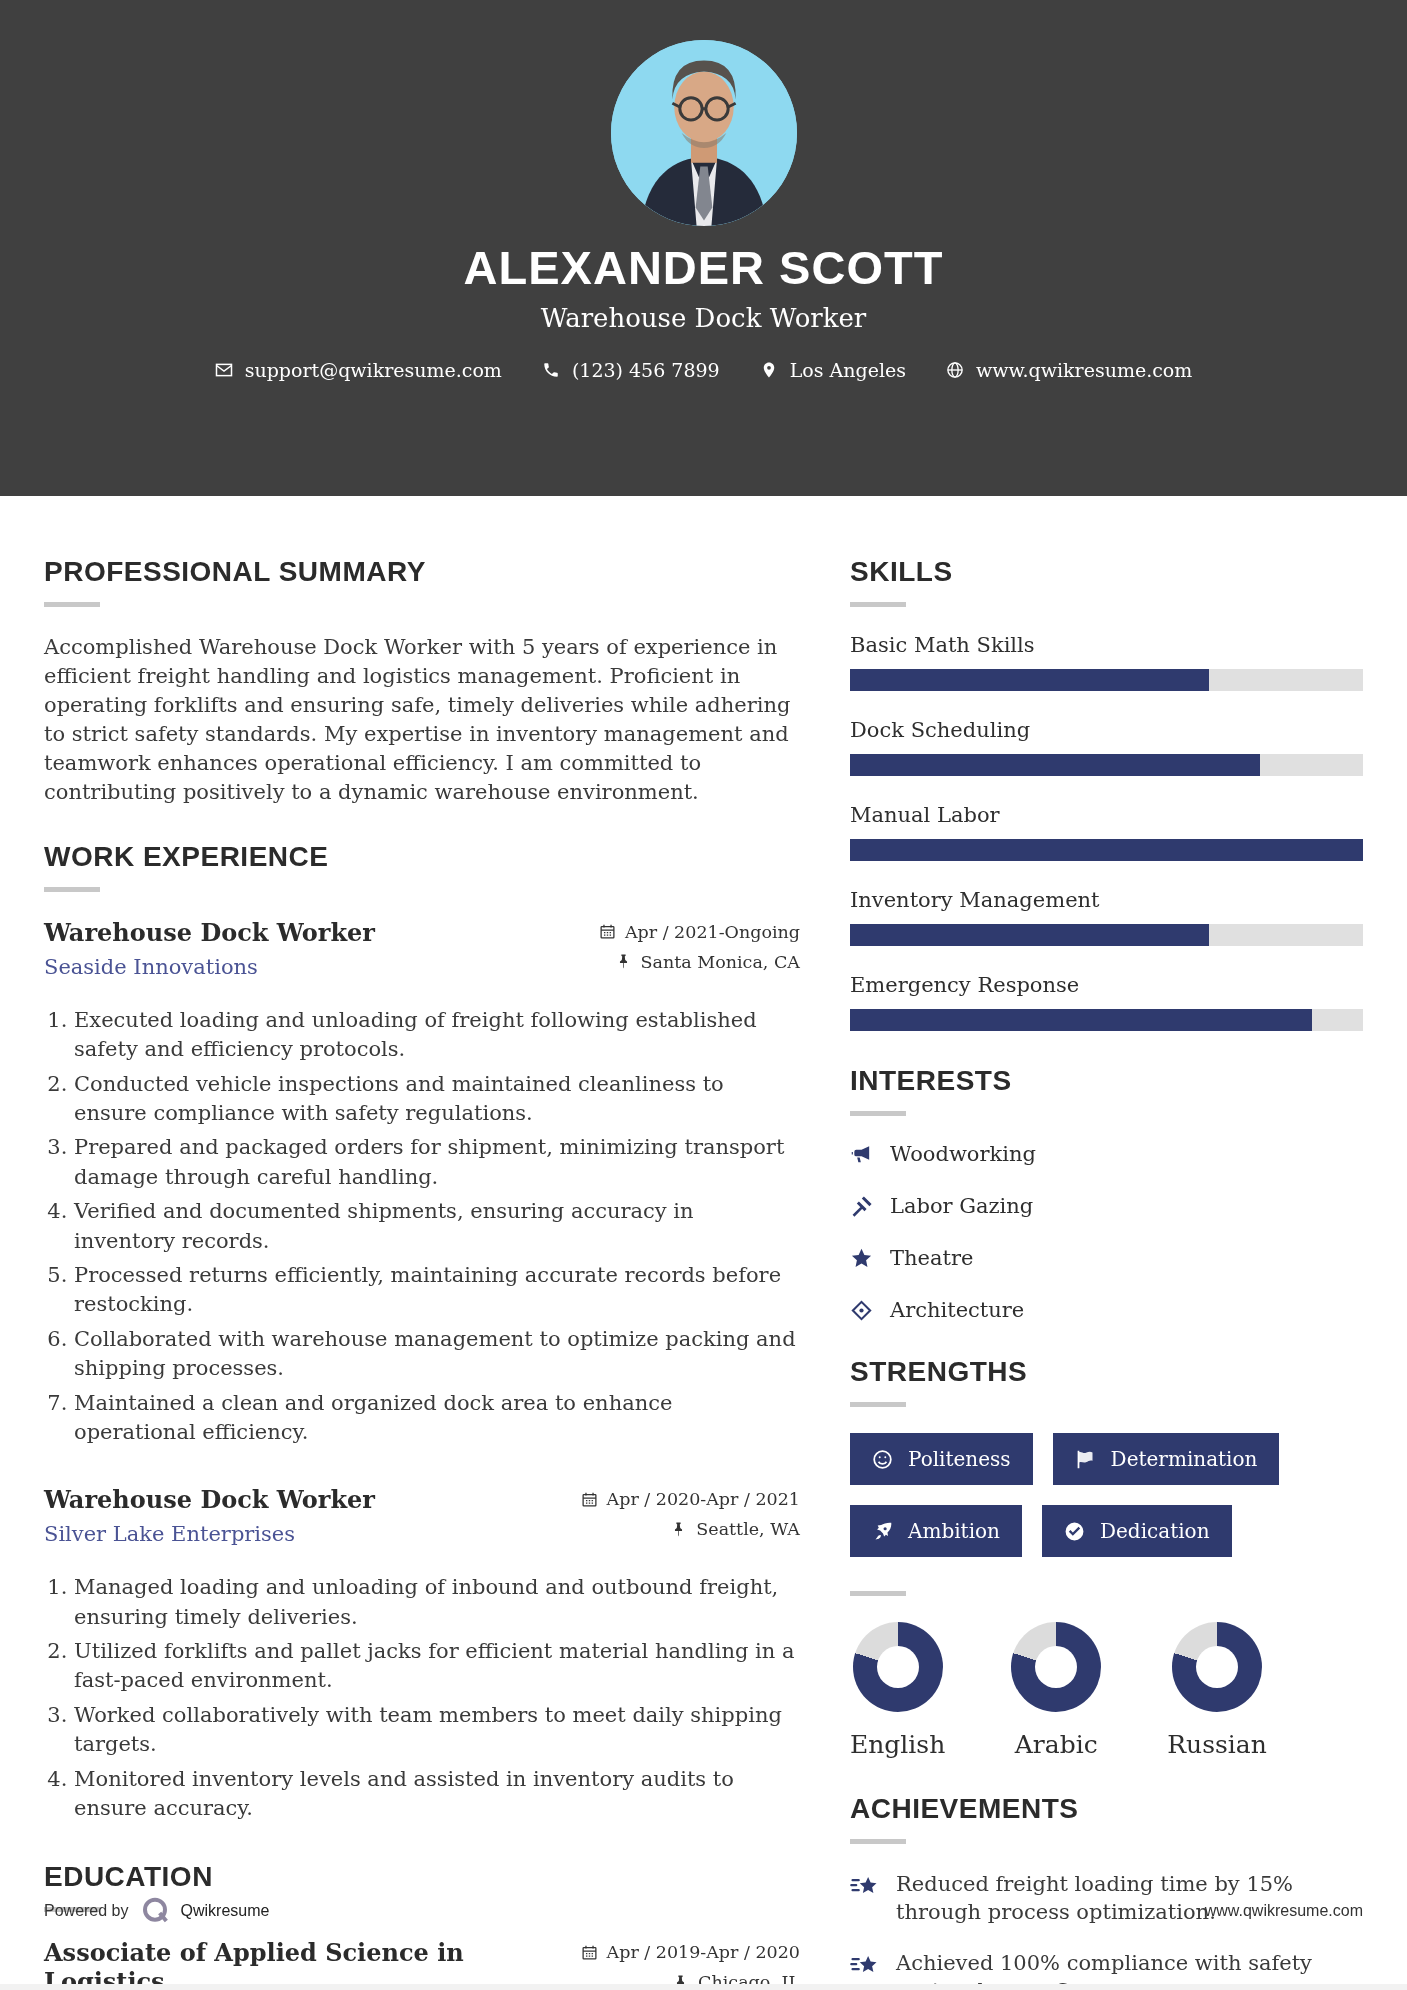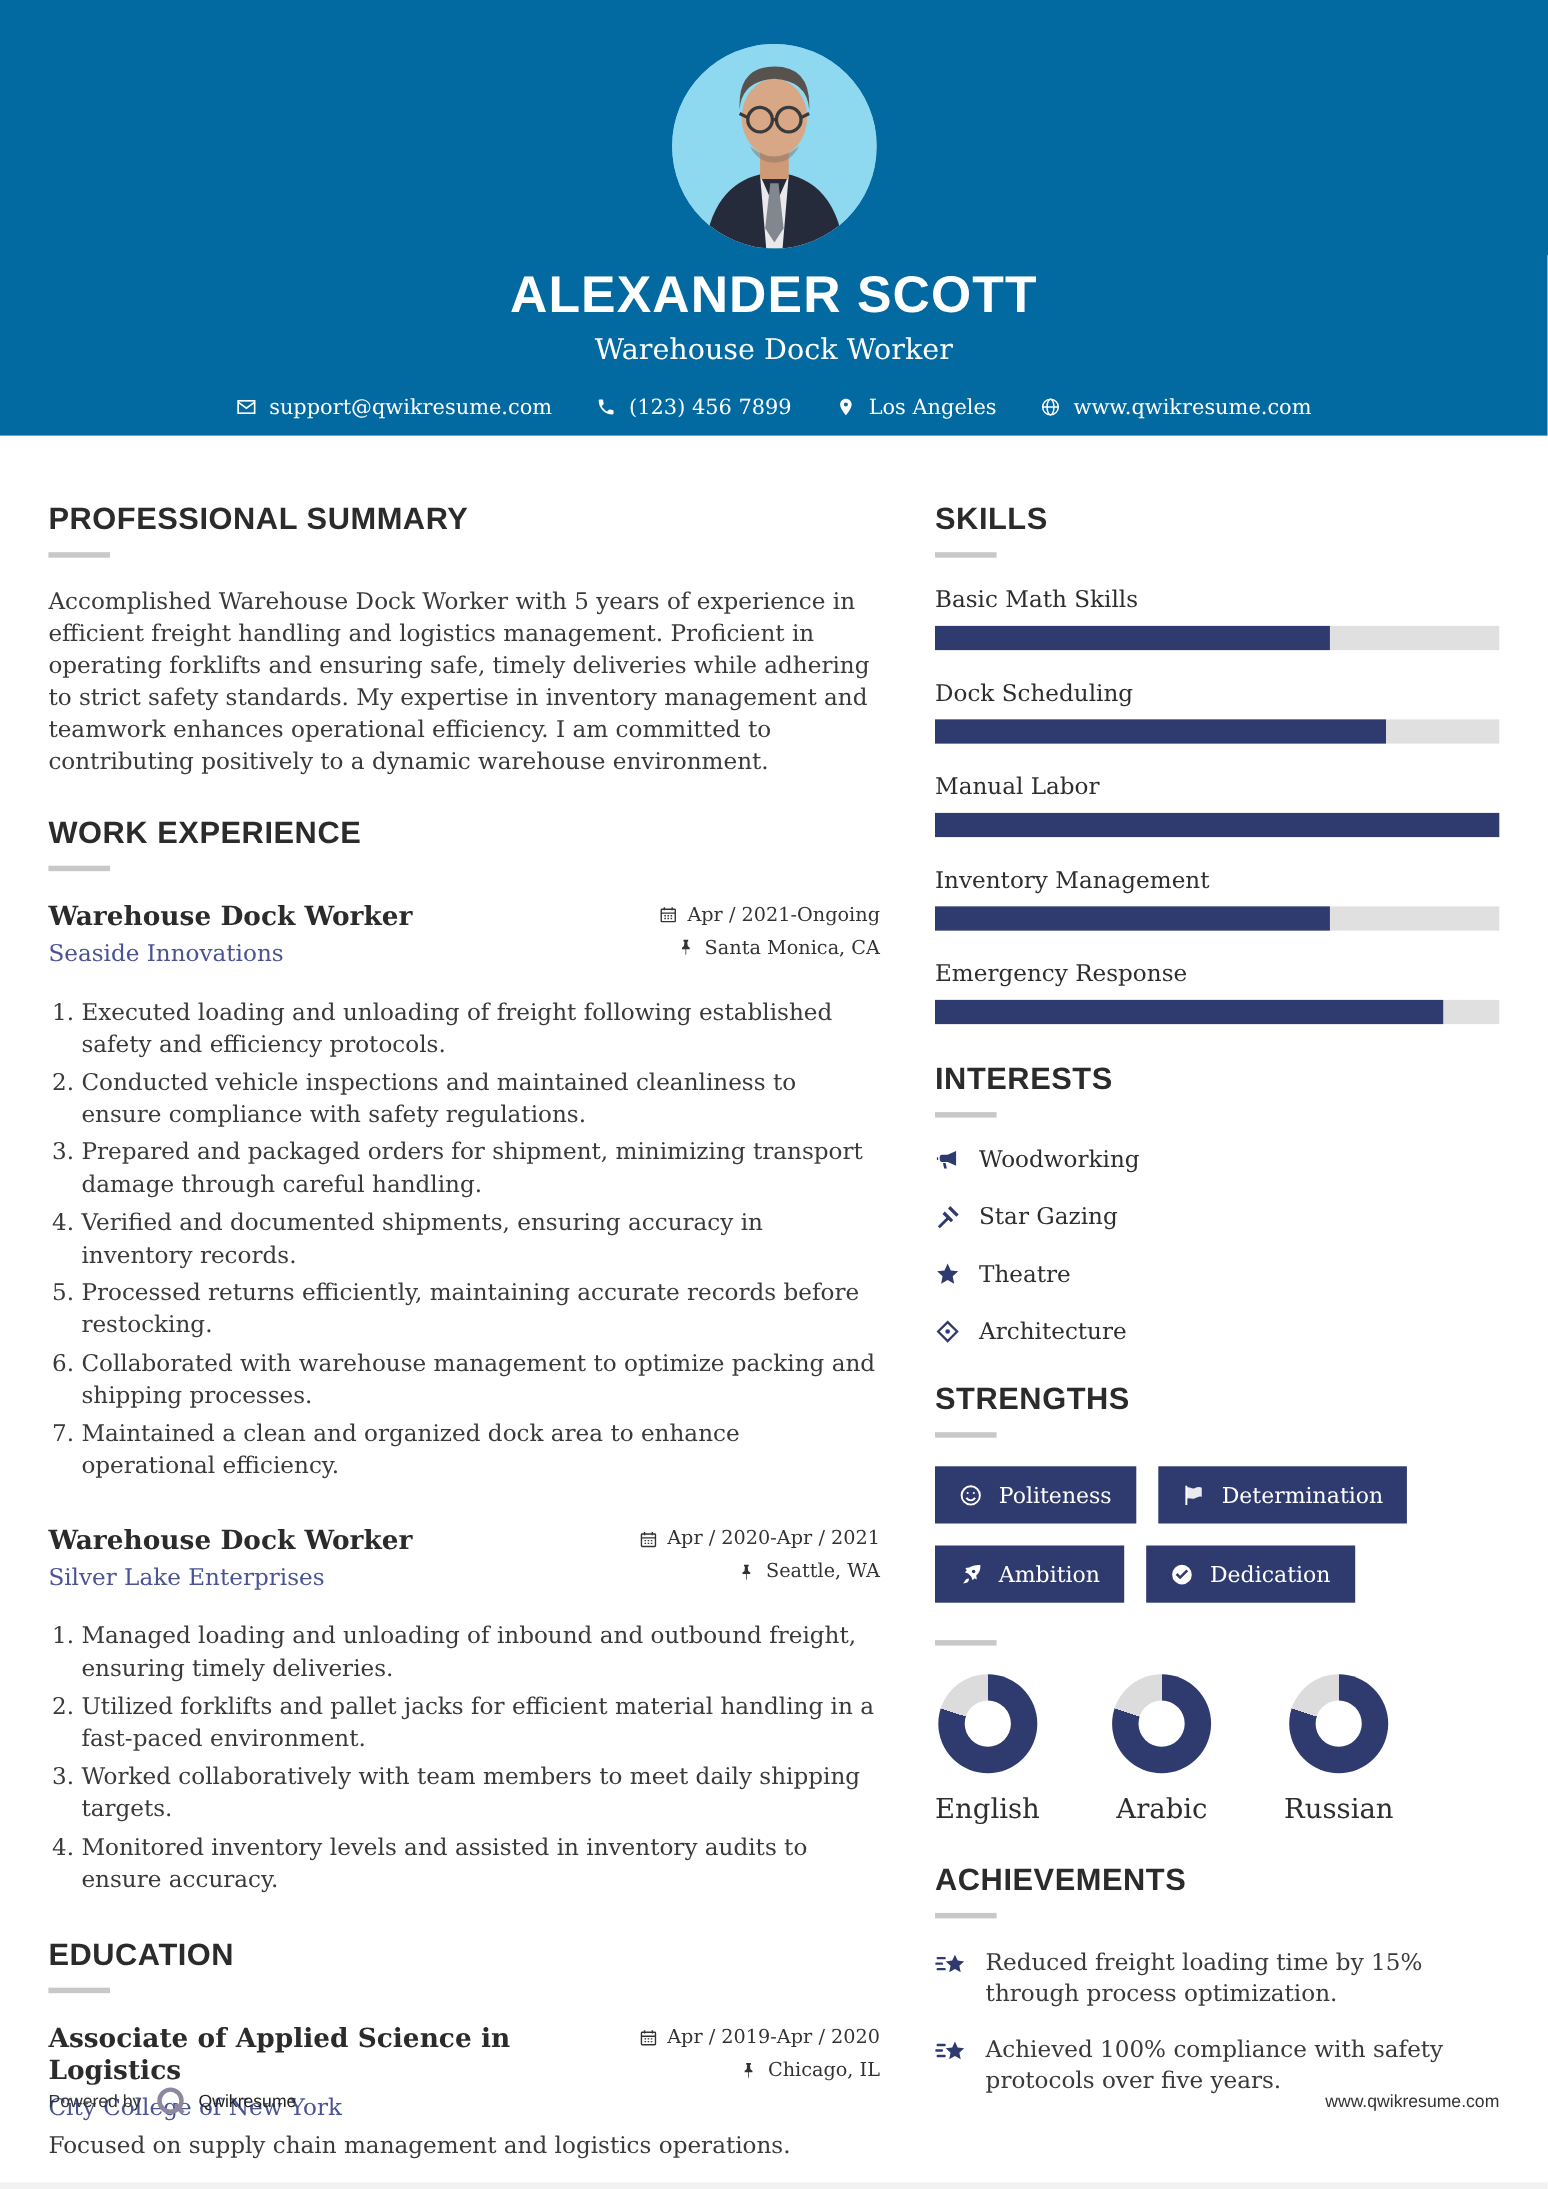--- a/index.html
+++ b/index.html
@@ -2,21 +2,21 @@
 <html><head>
 <meta charset="utf-8">
 <style>
   * { margin:0; padding:0; box-sizing:border-box; }
   html,body { width:1407px; }
   body {
     height:1990px; position:relative; background:#ffffff;
     font-family:"DejaVu Serif", serif; color:#3a3a3a; overflow:hidden;
   }
   
-  .header { background:#0369a1; height:396px; text-align:center; color:#fff; padding-top:40px; }
+  .header { background:#404040; height:496px; text-align:center; color:#fff; padding-top:40px; }
   .photo-wrap { width:186px; height:186px; border-radius:50%; overflow:hidden; margin:0 auto; background:#8ed9f0; }
   .photo-wrap svg { width:100%; height:100%; display:block; }
   .name { font-family:"Liberation Sans", sans-serif; font-weight:700; font-size:47px; letter-spacing:1px; margin-top:14px; }
   .job-title { font-size:26px; margin-top:8px; }
   .contact-row { display:flex; justify-content:center; align-items:center; gap:40px; margin-top:26px; font-size:19px; }
   .contact-item { display:flex; align-items:center; gap:12px; }
   .icon { display:inline-flex; align-items:center; justify-content:center; }
   .icon svg { display:block; }
   .ic-18 svg { width:18px; height:18px; }
   .ic-16 svg { width:17px; height:17px; }
@@ -296,21 +296,21 @@
               </svg>
           </span>
           <span>Woodworking</span>
         </div>
         <div class="interest">
           <span class="icon ic-22">
             <svg viewBox="0 0 24 24" fill="currentColor">
                 <path d="M14.5 1.5l8 8-2.2 2.2-8-8zM9.3 6.7l8 8-2.2 2.2-8-8zM10.9 12.5l1.9 1.9-8.2 8.2-1.9-1.9z"></path>
               </svg>
           </span>
-          <span>Star Gazing</span>
+          <span>Labor Gazing</span>
         </div>
         <div class="interest">
           <span class="icon ic-22">
             <svg viewBox="0 0 24 24" fill="currentColor">
                 <path d="M12 1.8l3 6.5 7 .8-5.2 4.8 1.4 6.9L12 17.3l-6.2 3.5 1.4-6.9L2 9.1l7-.8z"></path>
               </svg>
           </span>
           <span>Theatre</span>
         </div>
         <div class="interest">

